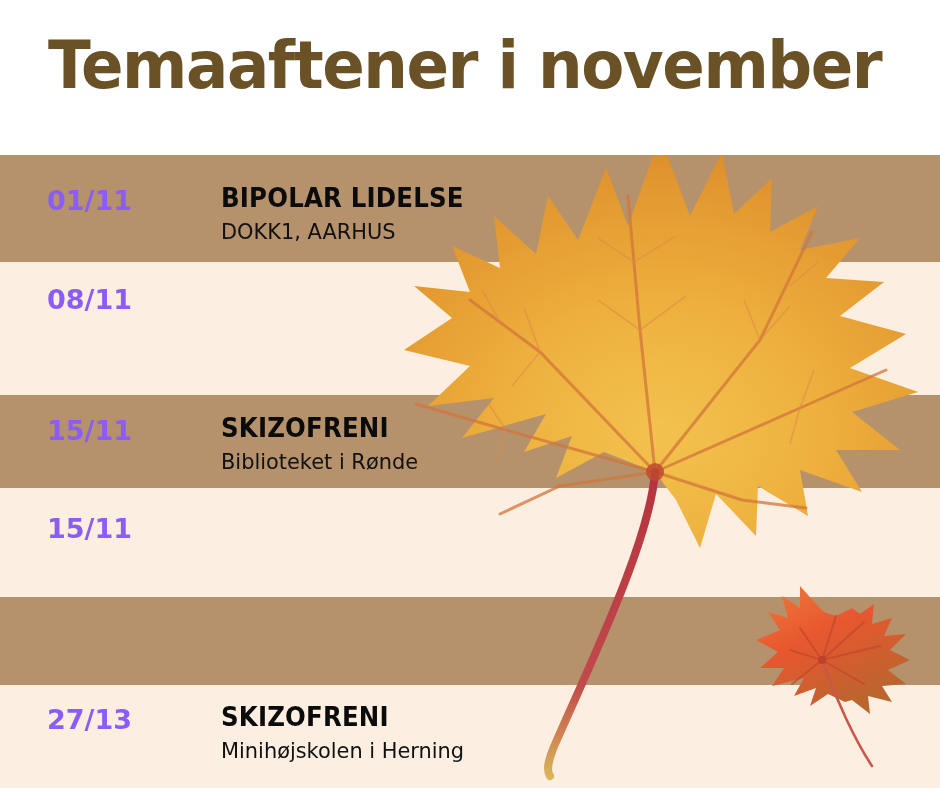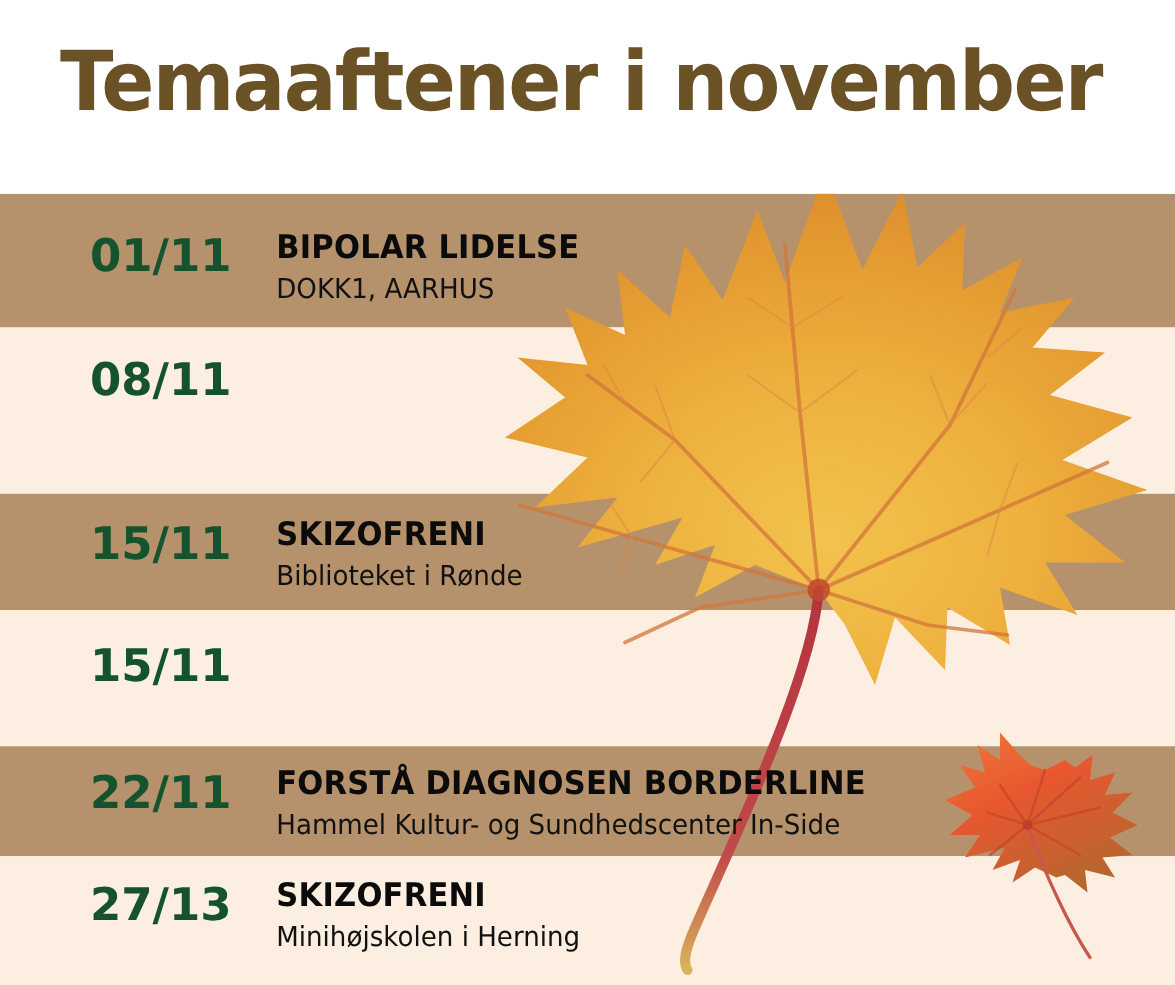--- a/index.html
+++ b/index.html
@@ -73,24 +73,24 @@
     height: 788px;
     z-index: 4;
   }
   .row {
     position: absolute;
     left: 0;
     width: 940px;
   }
   .row-date {
     position: absolute;
-    left: 72px;
-    font-size: 36px;
+    left: 47px;
+    font-size: 27px;
     font-weight: 700;
-    color: #14532d;
+    color: #8b5cf6;
     letter-spacing: 0px;
     white-space: nowrap;
     font-family: "DejaVu Sans", sans-serif;
   }
   .row-body {
     position: absolute;
     left: 221px;
     right: 3px;
   }
   .row-title {
@@ -225,27 +225,20 @@
       <div class="row-body" style="top:17px;">
         <div class="row-title">SKIZOFRENI</div>
         <div class="row-venue" style="margin-top:3px;">Biblioteket i Rønde</div>
       </div>
     </div>
 
     <div class="row" style="top:488px; height:109px;">
       <div class="row-date" style="top:25px;">15/11</div>
     </div>
 
-    <div class="row" style="top:597px; height:88px;">
-      <div class="row-date" style="top:17px;">22/11</div>
-      <div class="row-body" style="top:14px;">
-        <div class="row-title">FORSTÅ DIAGNOSEN BORDERLINE</div>
-        <div class="row-venue" style="margin-top:3px;">Hammel Kultur- og Sundhedscenter In-Side</div>
-      </div>
-    </div>
 
     <div class="row" style="top:685px; height:103px;">
       <div class="row-date" style="top:19px;">27/13</div>
       <div class="row-body" style="top:16px;">
         <div class="row-title">SKIZOFRENI</div>
         <div class="row-venue" style="margin-top:3px;">Minihøjskolen i Herning</div>
       </div>
     </div>
 
   </div>

